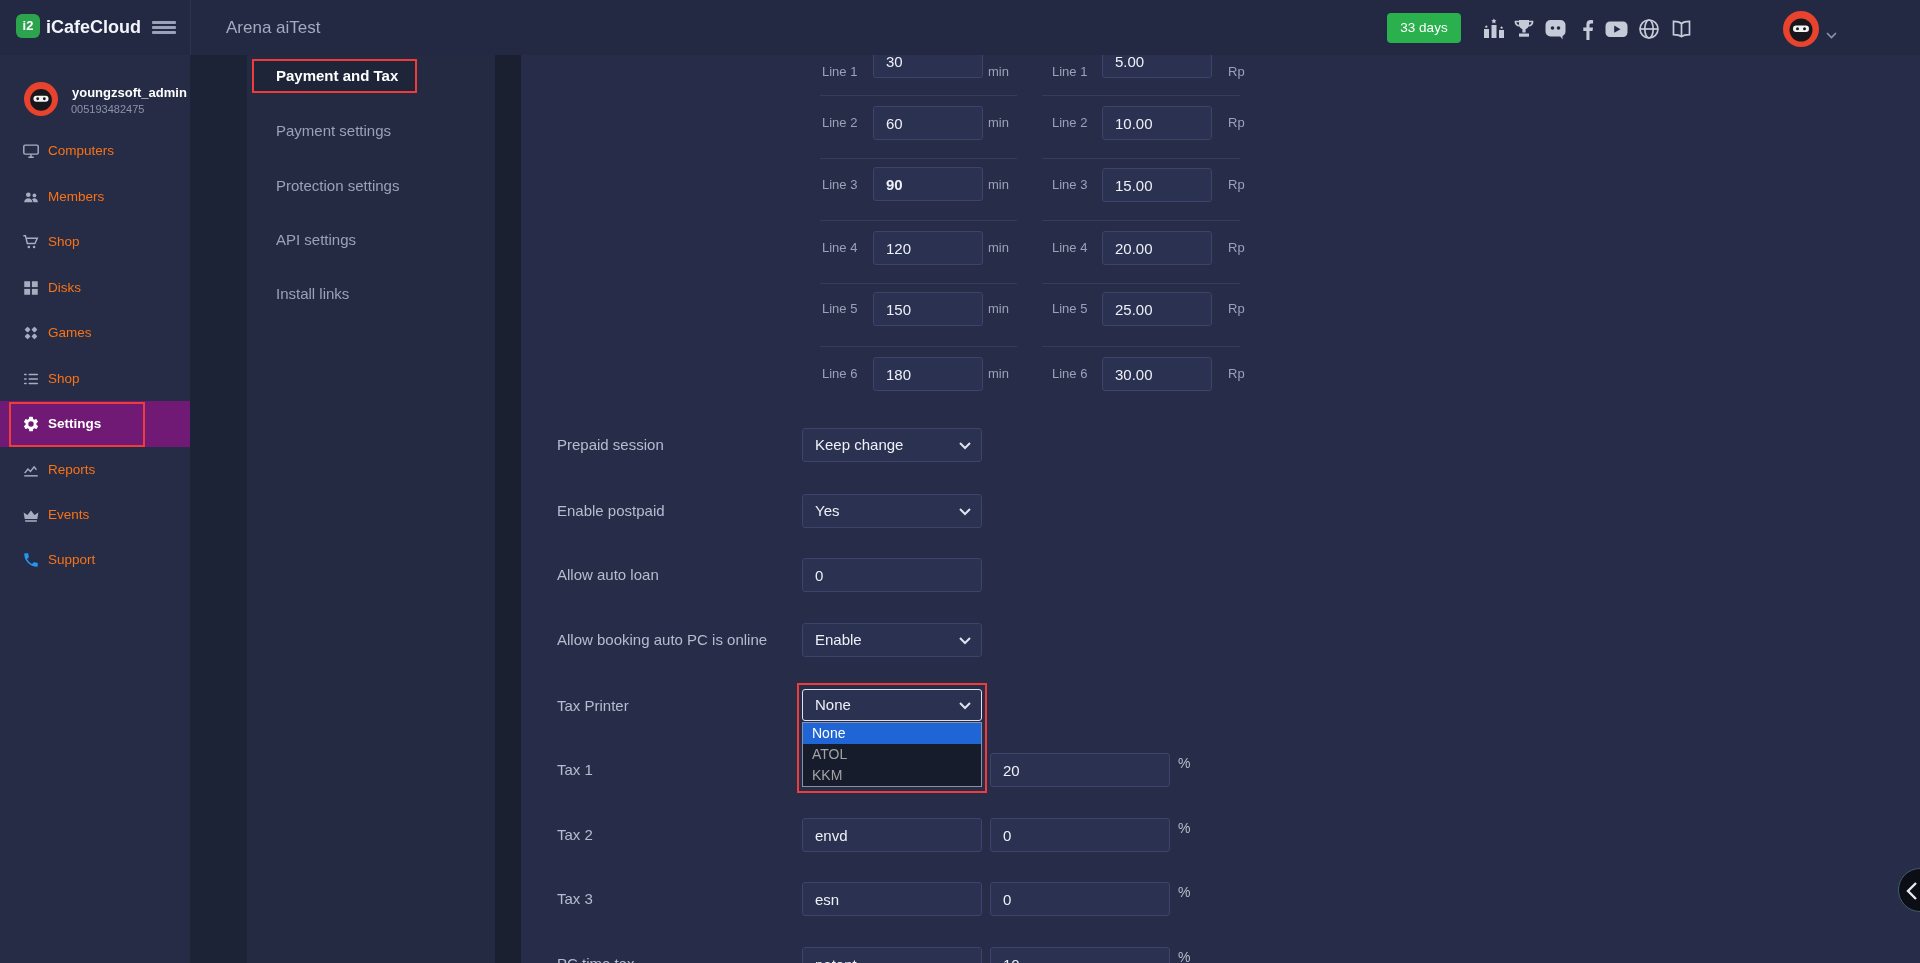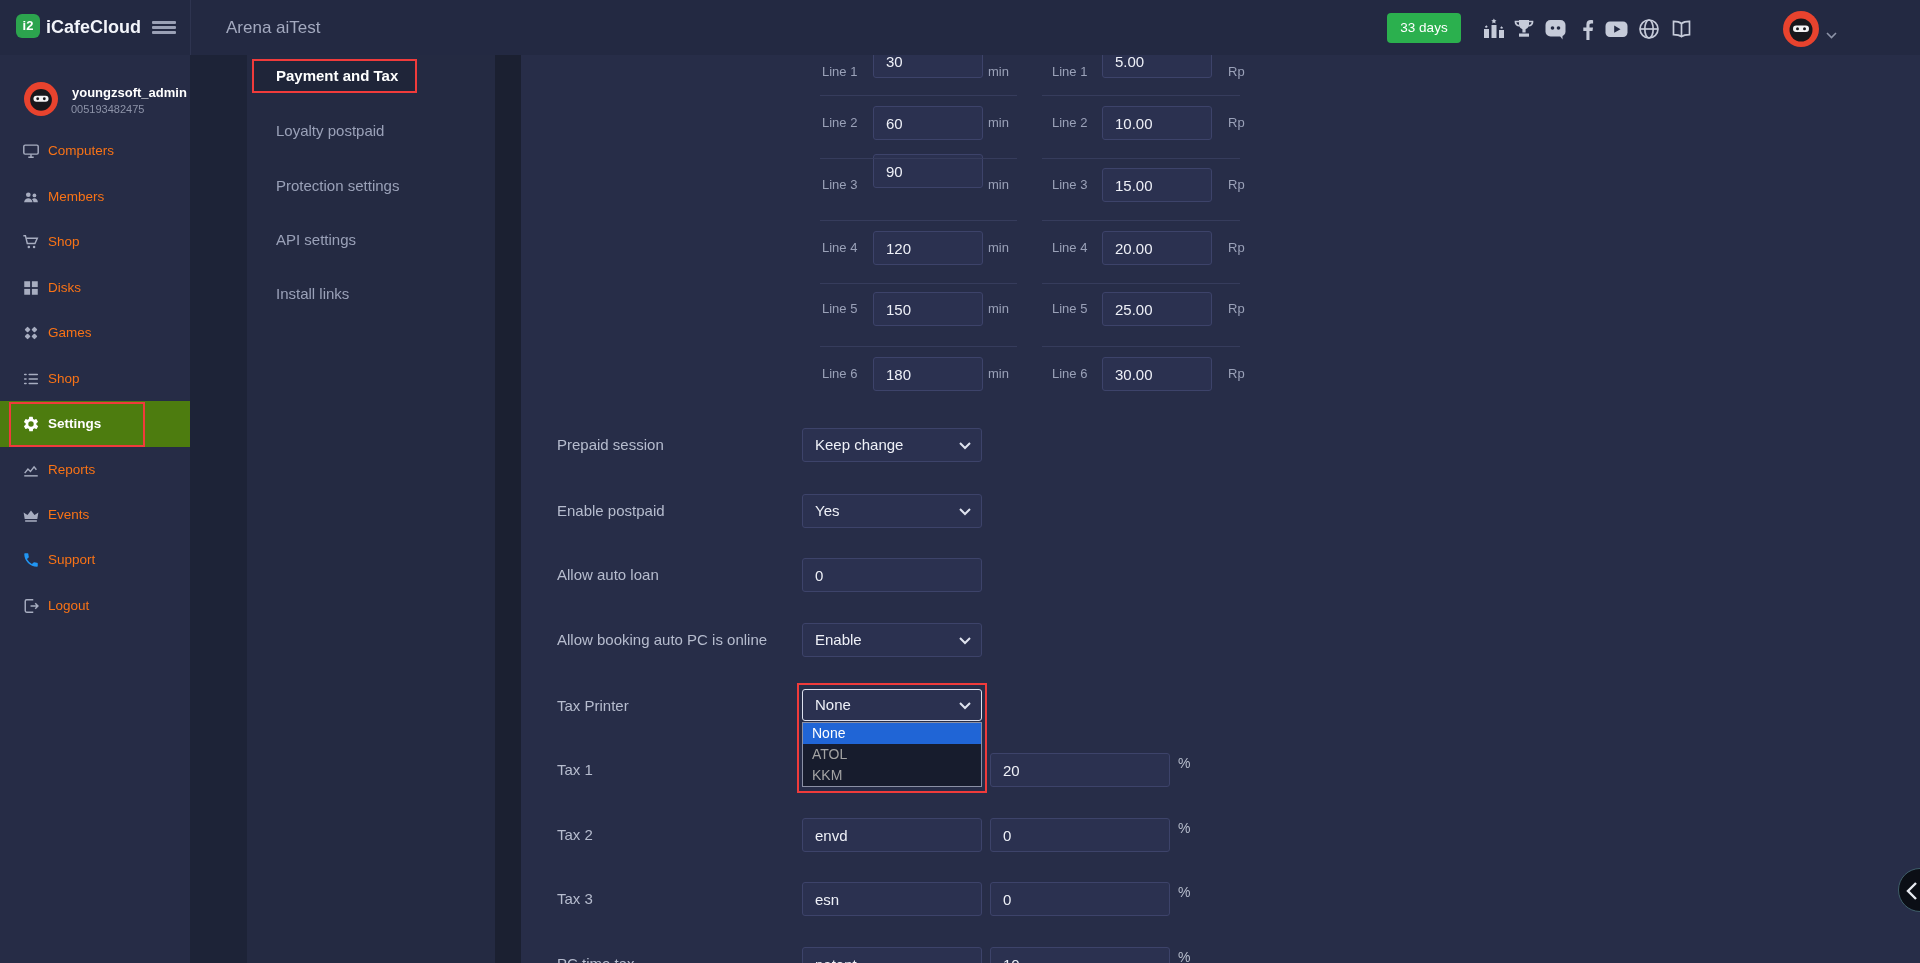--- a/index.html
+++ b/index.html
@@ -30,21 +30,21 @@
   .scrollstrip{left:495px;top:55px;width:26px;height:908px;background:#1b2031}
   .content{left:521px;top:55px;width:1399px;height:908px;background:#272d48;overflow:hidden}
 
   
   .user-name{left:72px;top:30px;font-size:13px;font-weight:bold;color:#fff}
   .user-id{left:71px;top:48px;font-size:11px;color:#8d93a8}
   .nav-item{left:0;width:190px;height:46px;cursor:pointer}
   .nav-item .nav-ico{position:absolute;left:22px;top:14px;width:18px;height:18px}
   .nav-item .nav-label{position:absolute;left:48px;top:0;height:46px;line-height:46px;
                        font-size:13.5px;color:#f97316}
-  .nav-item.active{background:#4d7c0f}
+  .nav-item.active{background:#701a75}
   .nav-item.active .nav-label{color:#fff;font-weight:bold}
   .redbox{border:2px solid #f03b3b;box-sizing:border-box;z-index:6;pointer-events:none}
 
   
   .sub-item{left:0;width:248px;height:48px;line-height:34px;cursor:pointer;font-size:15px;color:#9aa1b8}
   .sub-item .sub-label{position:absolute;left:29px}
   .sub-item.active{color:#fff;font-weight:bold}
   .sub-active-bg{left:5px;top:4px;width:165px;height:34px;background:#1f2539}
 
   
@@ -256,41 +256,32 @@
     <span class="nav-label">Events</span>
   </div>
   <div class="abs nav-item" style="top:482px">
     <span class="nav-ico">
       <svg width="18" height="18" viewBox="0 0 24 24" fill="#2196f3">
           <path d="M6.62 10.79a15.05 15.05 0 0 0 6.59 6.59l2.2-2.2a1 1 0 0 1 1.02-.24c1.12.37 2.33.57 3.57.57a1 1 0 0 1 1 1V20a1 1 0 0 1-1 1C10.85 21 3 13.15 3 4a1 1 0 0 1 1-1h3.5a1 1 0 0 1 1 1c0 1.25.2 2.45.57 3.57a1 1 0 0 1-.25 1.02l-2.2 2.2z"></path>
         </svg>
     </span>
     <span class="nav-label">Support</span>
   </div>
-  <div class="abs nav-item" style="top:528px">
-    <span class="nav-ico">
-      <svg width="18" height="18" viewBox="0 0 20 20" fill="none" stroke="#a7adc0" stroke-width="1.6">
-          <path d="M12.5 3H5.2c-.9 0-1.6.7-1.6 1.6v10.8c0 .9.7 1.6 1.6 1.6h7.3"></path>
-          <path d="M9.5 10h8M14.7 7l3 3-3 3"></path>
-        </svg>
-    </span>
-    <span class="nav-label">Logout</span>
-  </div>
 </div>
 
 <div class="abs gutter"></div>
 
 <div class="abs submenu">
   <div class="abs sub-active-bg"></div>
   <div class="abs sub-item active" style="top:4px">
     <span class="sub-label">Payment and Tax</span>
   </div>
   <div class="abs redbox" style="left:5px;top:4px;width:165px;height:34px"></div>
   <div class="abs sub-item" style="top:59px">
-    <span class="sub-label">Loyalty postpaid</span>
+    <span class="sub-label">Payment settings</span>
   </div>
   <div class="abs sub-item" style="top:114px">
     <span class="sub-label">Protection settings</span>
   </div>
   <div class="abs sub-item" style="top:168px">
     <span class="sub-label">API settings</span>
   </div>
   <div class="abs sub-item" style="top:222px">
     <span class="sub-label">Install links</span>
   </div>
@@ -302,21 +293,21 @@
 
   <div class="abs line-label" style="left:301px;top:0px">Line 1</div>
   <input class="abs input small" style="left: 352px; top: -11px;" readonly="" value="30">
   <div class="abs unit" style="left:467px;top:0px">min</div>
 
   <div class="abs line-label" style="left:301px;top:51px">Line 2</div>
   <input class="abs input small" style="left: 352px; top: 51px;" readonly="" value="60">
   <div class="abs unit" style="left:467px;top:51px">min</div>
 
   <div class="abs line-label" style="left:301px;top:113px">Line 3</div>
-  <input class="abs input small" style="left: 352px; top: 99px;" readonly="" value="90">
+  <input class="abs input small" style="left: 352px; top: 112px; font-weight: bold;" readonly="" value="90">
   <div class="abs unit" style="left:467px;top:113px">min</div>
 
   <div class="abs line-label" style="left:301px;top:176px">Line 4</div>
   <input class="abs input small" style="left: 352px; top: 176px;" readonly="" value="120">
   <div class="abs unit" style="left:467px;top:176px">min</div>
 
   <div class="abs line-label" style="left:301px;top:237px">Line 5</div>
   <input class="abs input small" style="left: 352px; top: 237px;" readonly="" value="150">
   <div class="abs unit" style="left:467px;top:237px">min</div>
 

